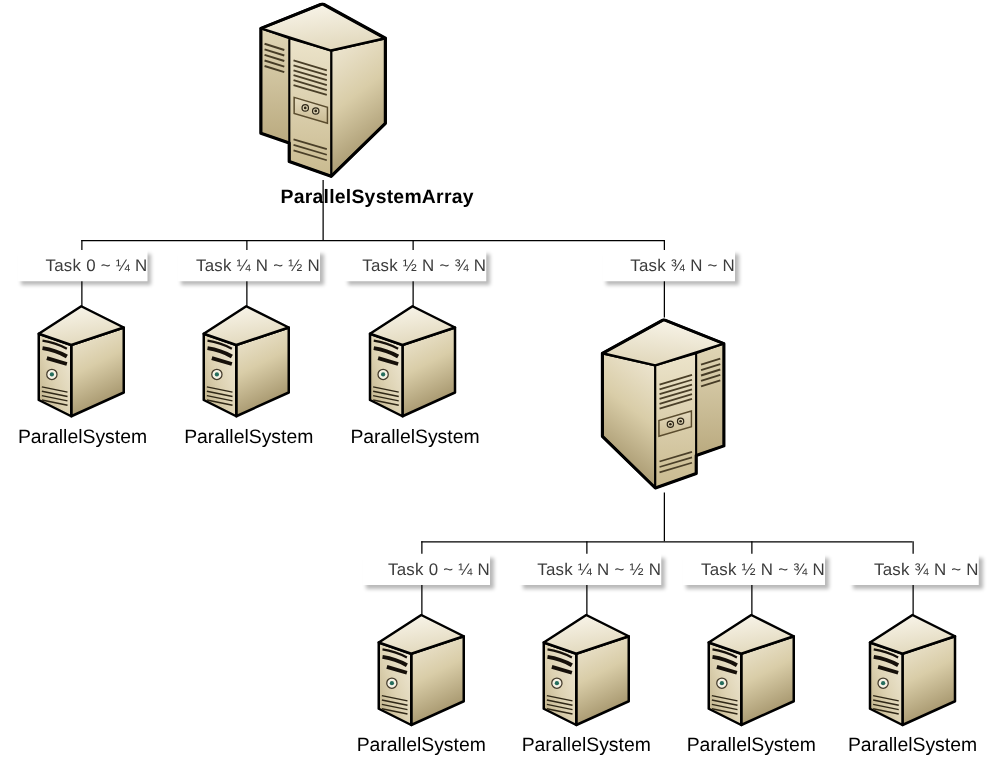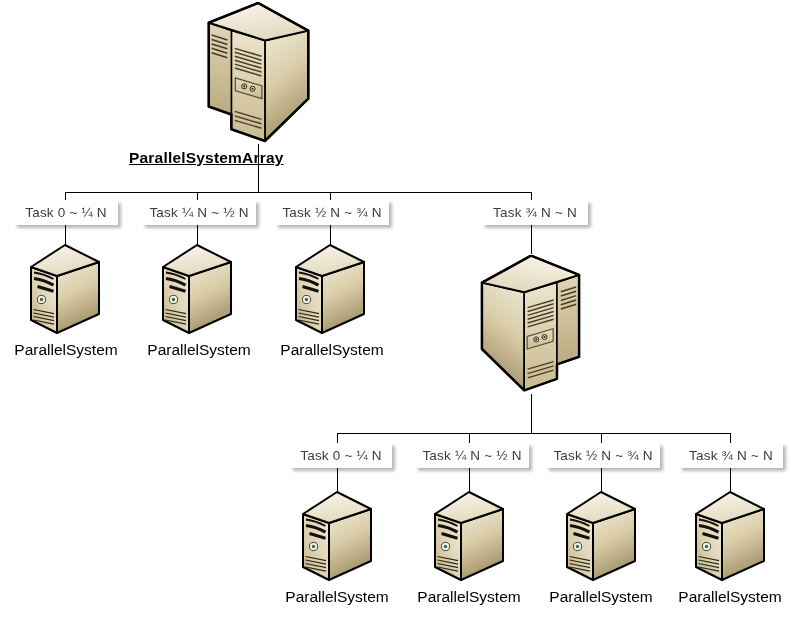--- a/index.html
+++ b/index.html
@@ -9,30 +9,30 @@
     background:#ffffff;
     font-family:"Liberation Sans", sans-serif;
     overflow:hidden;
   }
   .defs-svg{position:absolute;width:0;height:0;}
   .vline{position:absolute;width:1px;background:#000000;}
   .hline{position:absolute;height:1px;background:#000000;}
   .task-box{
     position:absolute;height:25px;background:#ffffff;
     box-shadow:3px 3px 3px rgba(0,0,0,0.28);
-    display:flex;align-items:center;justify-content:center;
+    display:flex;align-items:center;justify-content:flex-end;
     font-size:13.5px;color:#3c3c3c;white-space:nowrap;letter-spacing:0.2px;
   }
   .node-label{
     position:absolute;width:160px;text-align:center;
     font-size:15.5px;color:#000000;white-space:nowrap;
   }
   .big-label{
-    position:absolute;text-align:left;font-size:15.5px;font-weight:bold;
-    text-decoration:underline;color:#000000;white-space:nowrap;letter-spacing:0.2px;
+    position:absolute;text-align:right;font-size:15.5px;font-weight:bold;
+    color:#000000;white-space:nowrap;letter-spacing:0.2px;
   }
   .icon{position:absolute;display:block;}
 </style>
 </head>
 <body>
 
 <div class="canvas">
 
   <svg class="defs-svg" aria-hidden="true">
     <defs>

